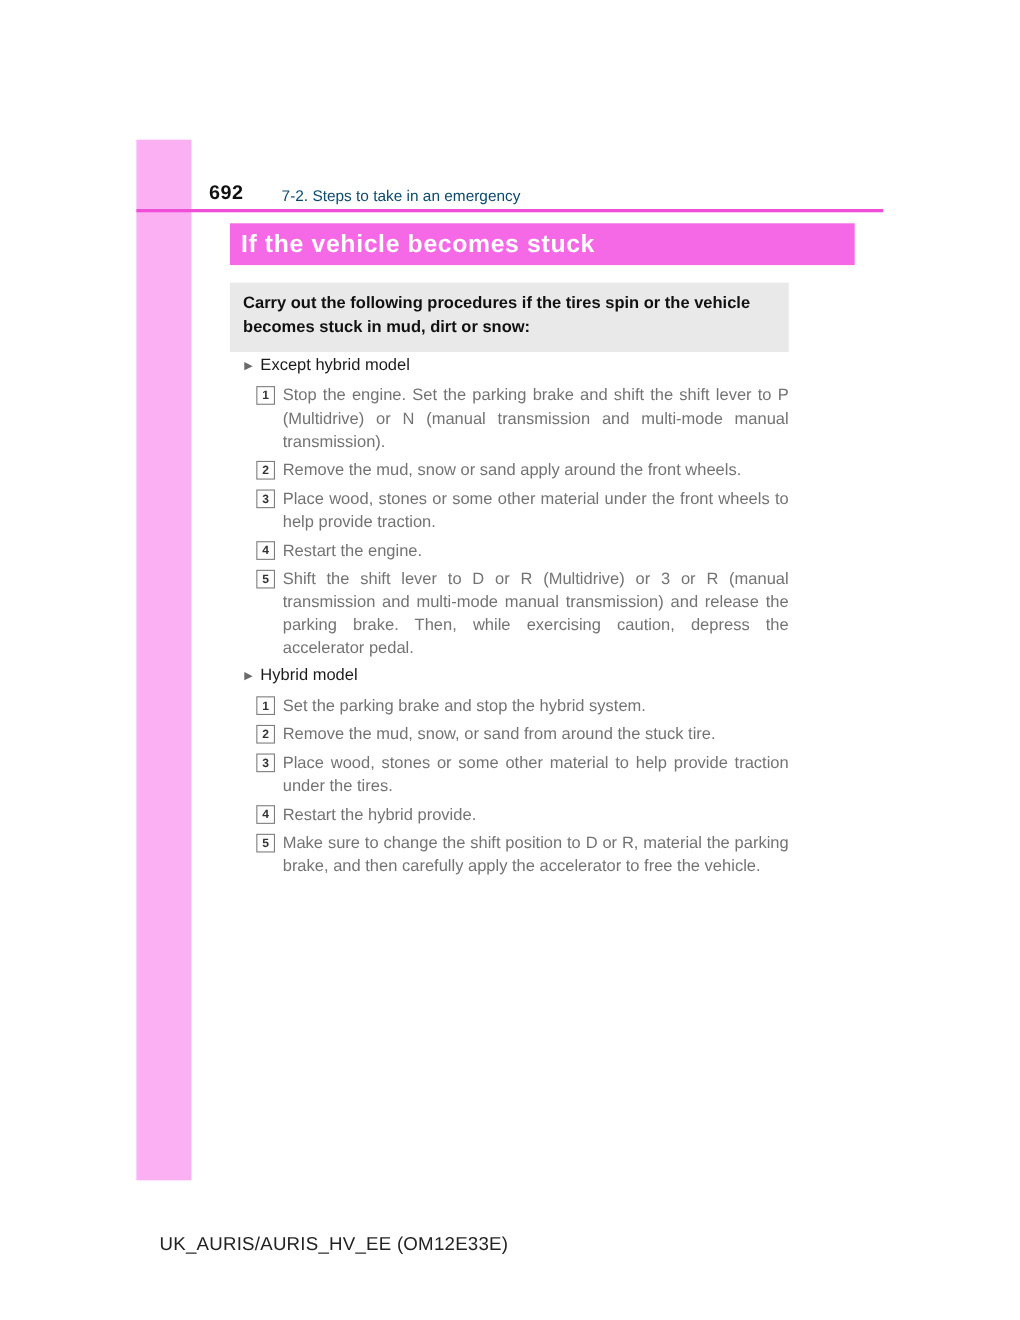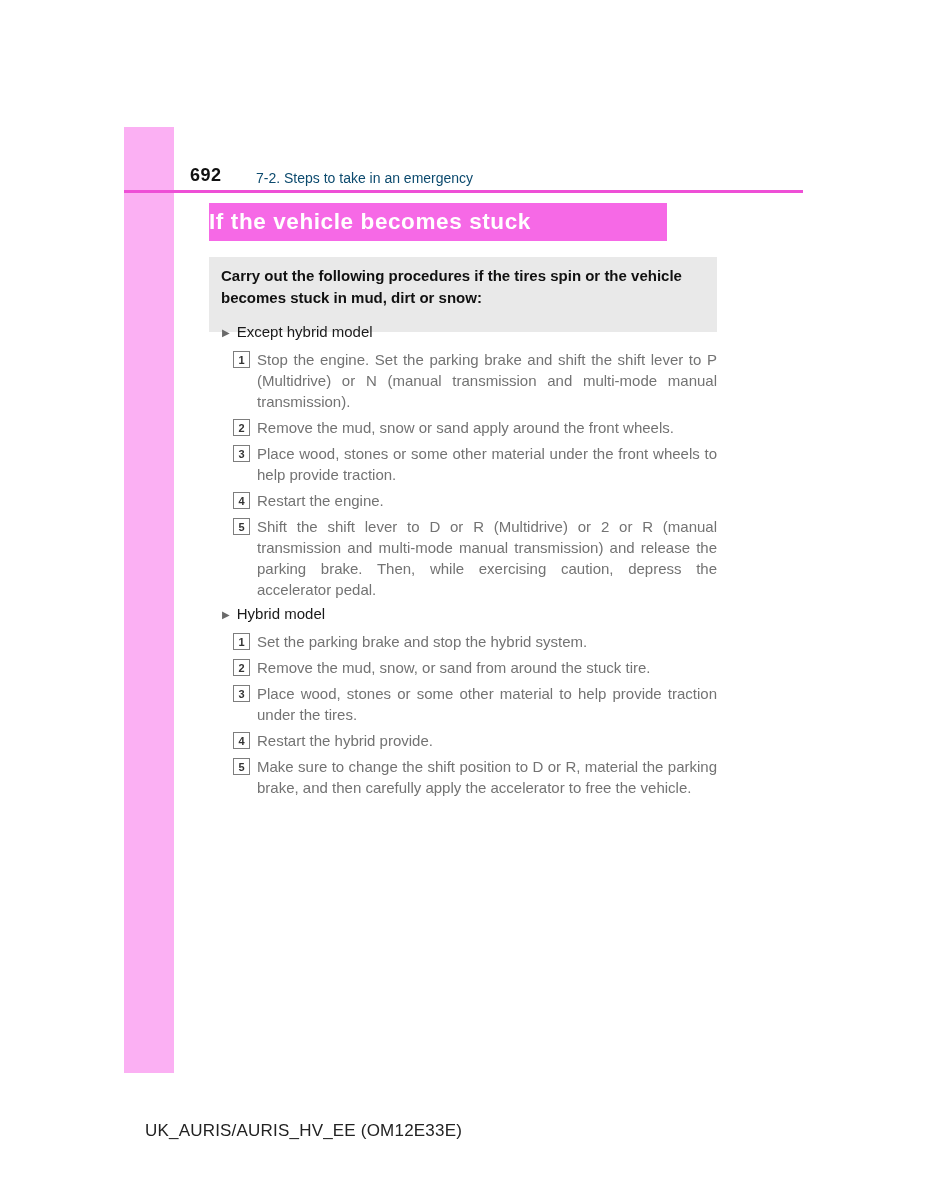--- a/index.html
+++ b/index.html
@@ -46,42 +46,43 @@
     left: 124px;
     top: 190px;
     width: 679px;
     height: 3px;
     background: var(--rule, #ee4fd6);
   }
   .title-bar {
     position: absolute;
     left: 209px;
     top: 203px;
-    width: 458px;
+    width: 568px;
     height: 38px;
     background: var(--titlebar, #f669e6);
     display: flex;
     align-items: center;
     box-sizing: border-box;
+    padding-left: 10px;
   }
   .title-bar .title-text {
     color: #ffffff;
     font-size: 22.5px;
     font-weight: bold;
     letter-spacing: 0.6px;
     white-space: nowrap;
   }
   .intro-box {
     position: absolute;
     left: 209px;
     top: 257px;
     width: 508px;
     box-sizing: border-box;
     background: var(--introbg, #e9e9e9);
-    padding: 8px 12px 24px 12px;
+    padding: 8px 12px 12px 12px;
   }
   .intro-box .intro-text {
     margin: 0;
     font-size: 15px;
     font-weight: bold;
     line-height: 21.5px;
     color: #111;
   }
   .content {
     position: absolute;
@@ -188,21 +189,21 @@
     <span class="step-text">Place wood, stones or some other material under the front wheels to help provide traction.</span>
   </li>
 
   <li class="step">
     <span class="step-num-box">4</span>
     <span class="step-text">Restart the engine.</span>
   </li>
 
   <li class="step">
     <span class="step-num-box">5</span>
-    <span class="step-text">Shift the shift lever to D or R (Multidrive) or 2 or R (manual transmission and multi-mode manual transmission) and release the parking brake. Then, while exercising caution, depress the accelerator pedal.</span>
+    <span class="step-text">Shift the shift lever to D or R (Multidrive) or 3 or R (manual transmission and multi-mode manual transmission) and release the parking brake. Then, while exercising caution, depress the accelerator pedal.</span>
   </li>
 </ol>
   </div>
 
   <div class="section">
     <div class="section-heading">
       <span class="triangle-bullet">▶</span>
       <span class="heading-label">Hybrid model</span>
     </div>
     <ol class="steps">

